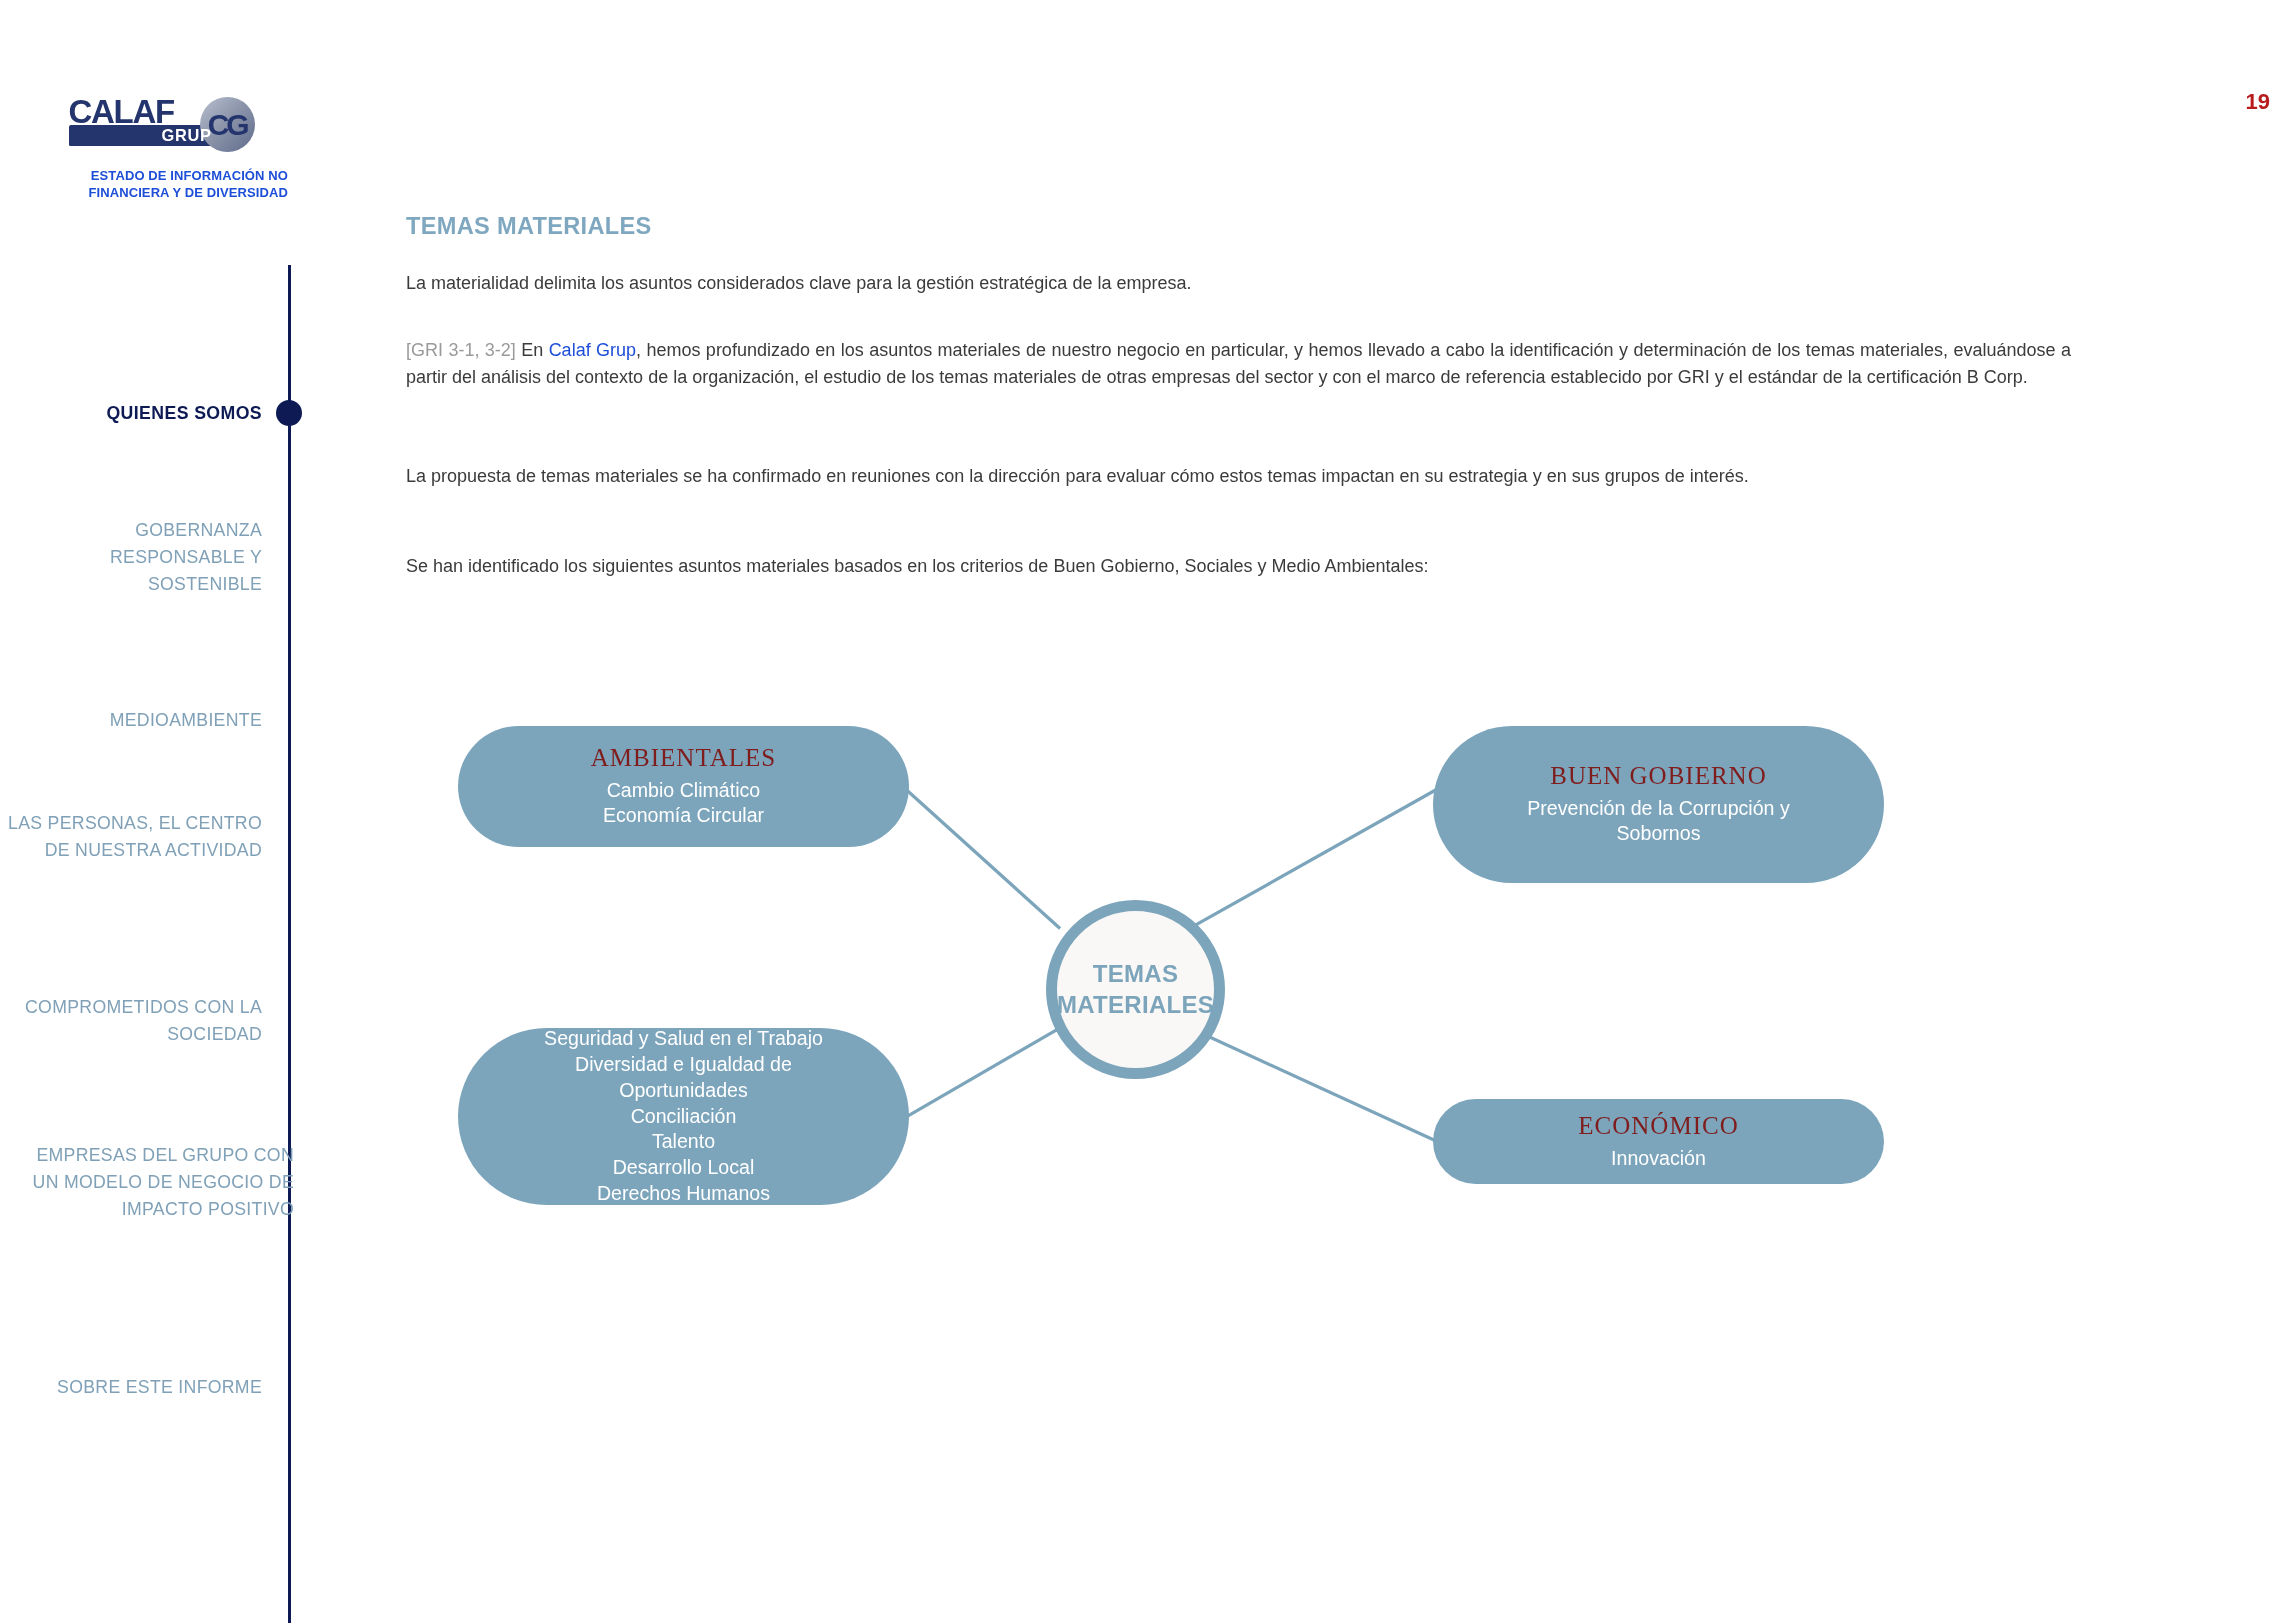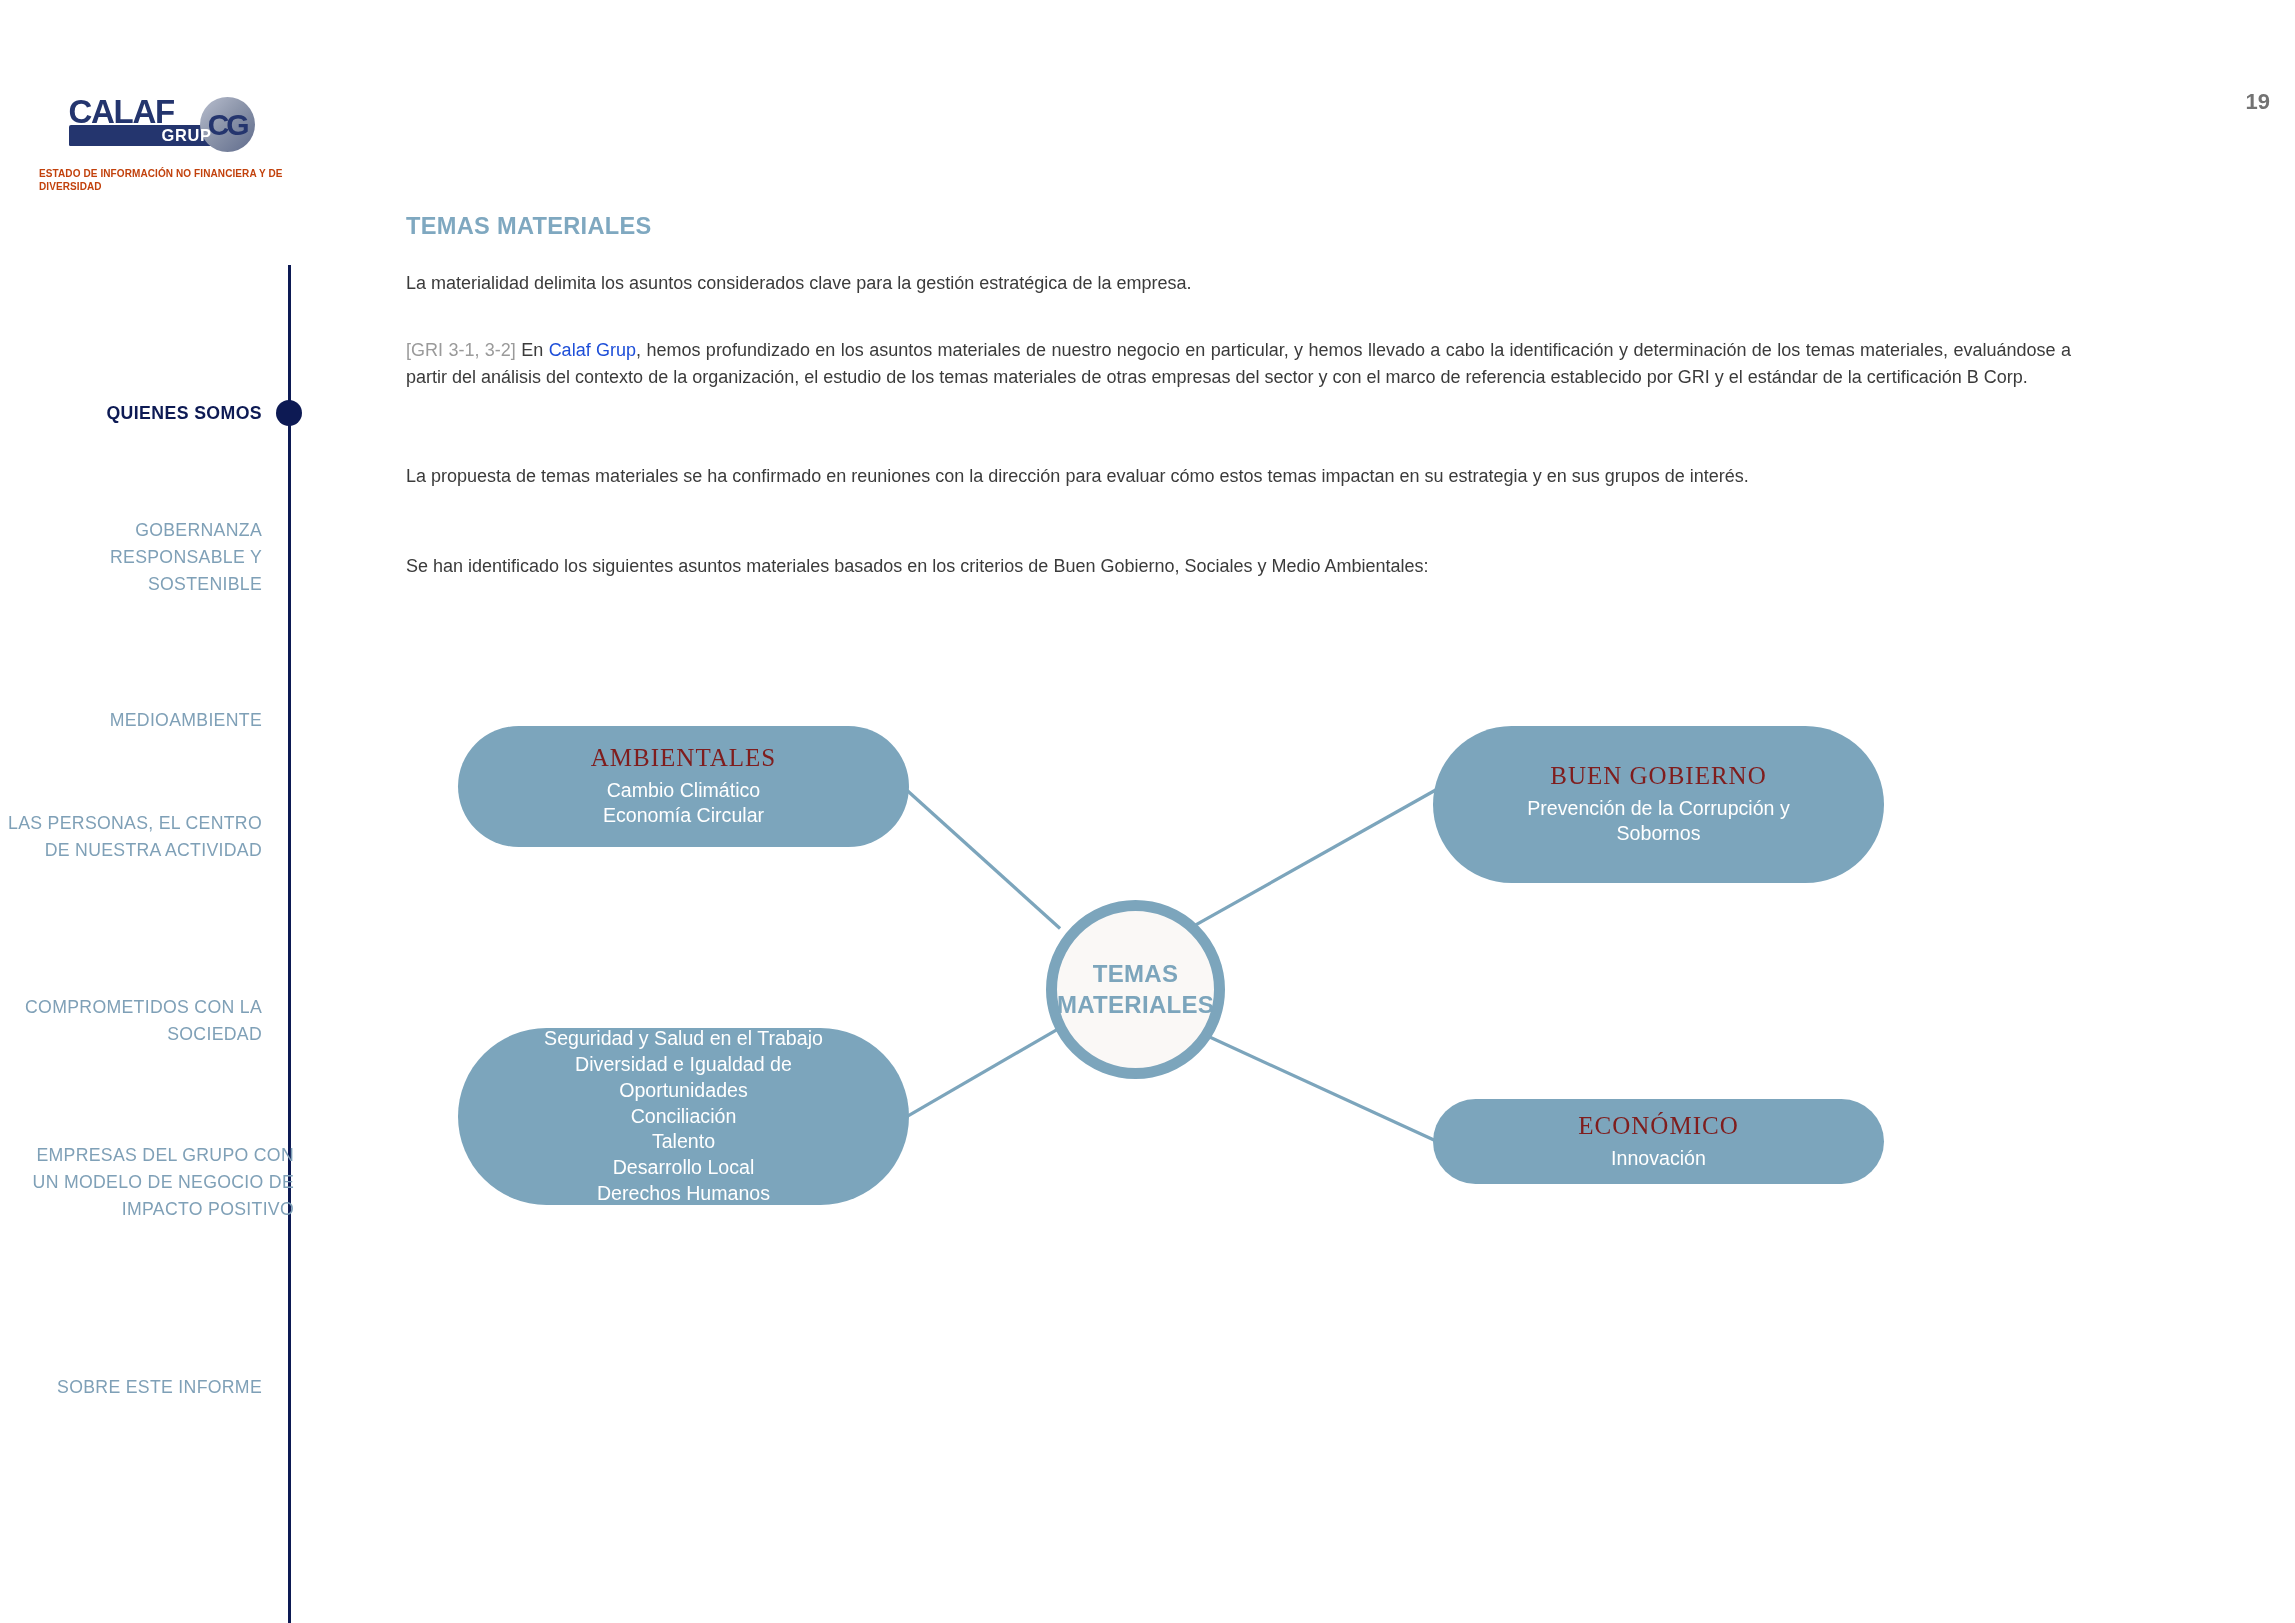--- a/index.html
+++ b/index.html
@@ -16,21 +16,21 @@
     -webkit-font-smoothing: antialiased;
   }
 
   
   .page-number {
     position: absolute;
     top: 89px;
     right: 25px;
     font-size: 22px;
     font-weight: bold;
-    color: #737373;
+    color: #b91c1c;
     letter-spacing: 0px;
   }
 
   
   .sidebar {
     position: absolute;
     left: 0;
     top: 0;
     width: 301px;
     height: 1288px;
@@ -102,26 +102,26 @@
     position: absolute;
     left: 0; right: 0; top: 10.5px;
     text-align: center;
     font-size: 30px;
     font-weight: bold;
     color: #24356e;
     letter-spacing: -3.3px;
     line-height: 33px;
   }
   .brand-subtitle {
-    font-size: 10px;
-    font-weight: bold;
-    color: #c2410c;
+    font-size: 13px;
+    font-weight: bold;
+    color: #1d4ed8;
     line-height: 1.35;
     letter-spacing: 0.1px;
-    text-align: left;
+    text-align: right;
   }
 
   .nav-rail {
     position: absolute;
     left: 288px;
     top: 265px;
     width: 2.6px;
     height: 1358px;
     background: #0d1a54;
   }

